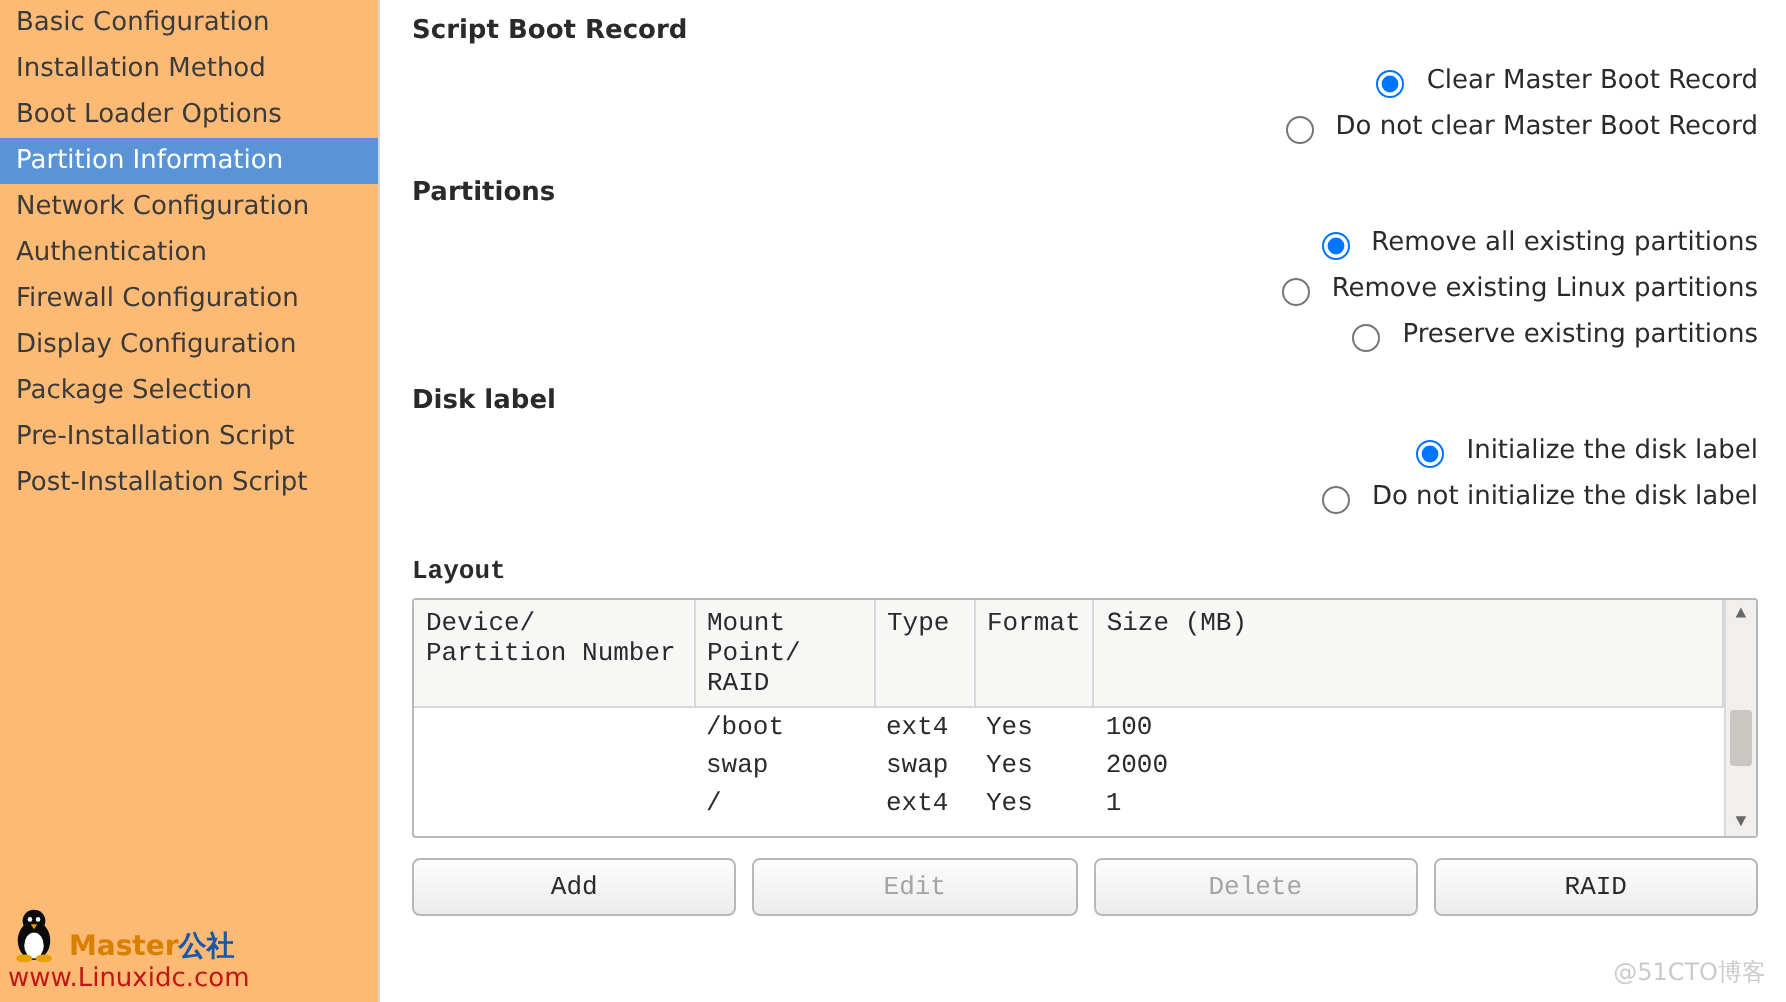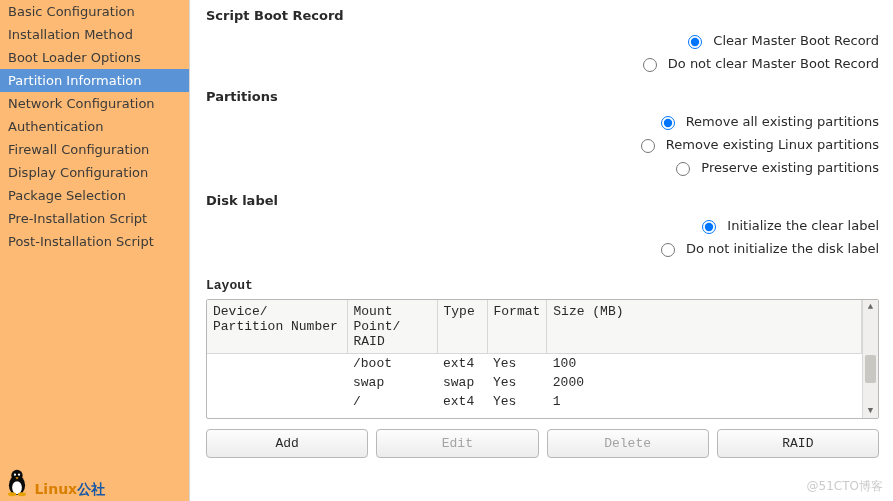--- a/index.html
+++ b/index.html
@@ -158,21 +158,21 @@
       <span>Remove existing Linux partitions</span>
     </label>
     <label class="radio-row">
       <input type="radio" name="parts" style="">
       <span>Preserve existing partitions</span>
     </label>
 
     <div class="section-title" style="margin-top:14px">Disk label</div>
     <label class="radio-row">
       <input type="radio" name="dl" checked="" style="">
-      <span>Initialize the clear label</span>
+      <span>Initialize the disk label</span>
     </label>
     <label class="radio-row">
       <input type="radio" name="dl" style="">
       <span>Do not initialize the disk label</span>
     </label>
 
     <div class="layout-section">
       <div class="section-title">Layout</div>
       <div class="table-wrap">
         <div class="table-scroll">
@@ -242,16 +242,17 @@
     <ellipse cx="16" cy="22" rx="10" ry="12" fill="#0b0b0b"></ellipse>
     <ellipse cx="16" cy="25" rx="6" ry="8" fill="#fff"></ellipse>
     <circle cx="16" cy="10" r="7" fill="#0b0b0b"></circle>
     <circle cx="13.5" cy="9" r="1.4" fill="#fff"></circle>
       <circle cx="18.5" cy="9" r="1.4" fill="#fff"></circle>
     <polygon points="14,12 18,12 16,15" fill="#e8a200"></polygon>
     <ellipse cx="10" cy="33" rx="5" ry="2.4" fill="#e8a200"></ellipse>
     <ellipse cx="22" cy="33" rx="5" ry="2.4" fill="#e8a200"></ellipse>
   </svg>
   <span class="wm-title">
-    <span class="l">Linux</span><span class="x">公社</span>
+    <span class="l">Master</span><span class="x">公社</span>
   </span><br>
+  <span class="wm-url">www.Linuxidc.com</span>
 </div>
 <div class="blogmark">@51CTO博客</div>
 
 </body></html>

